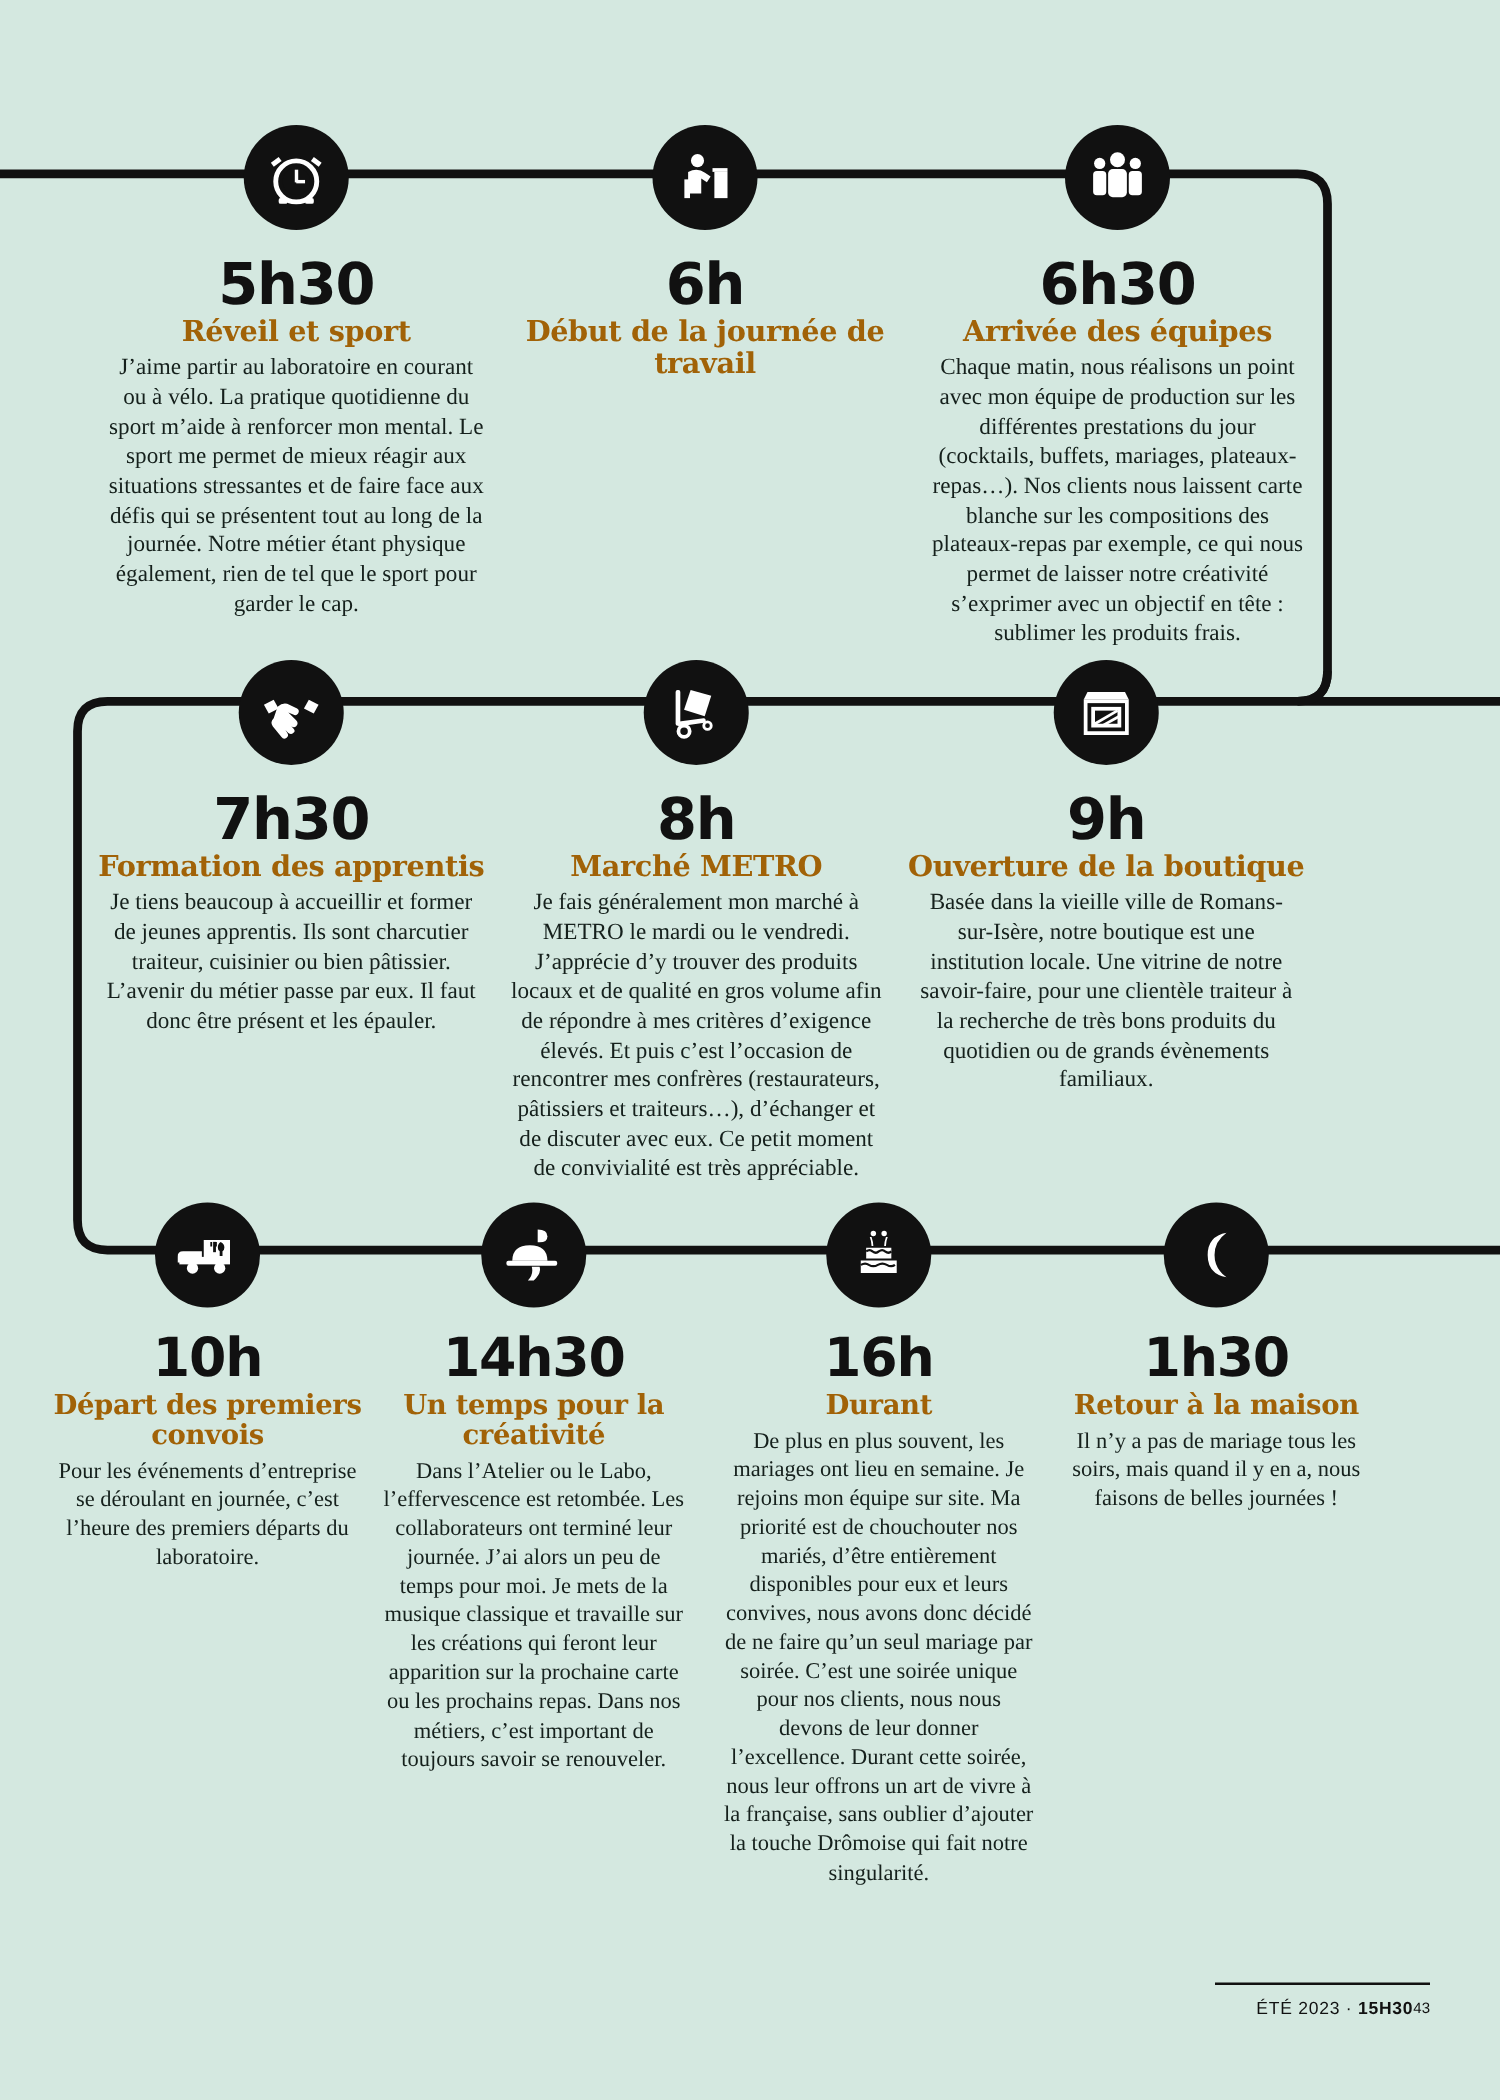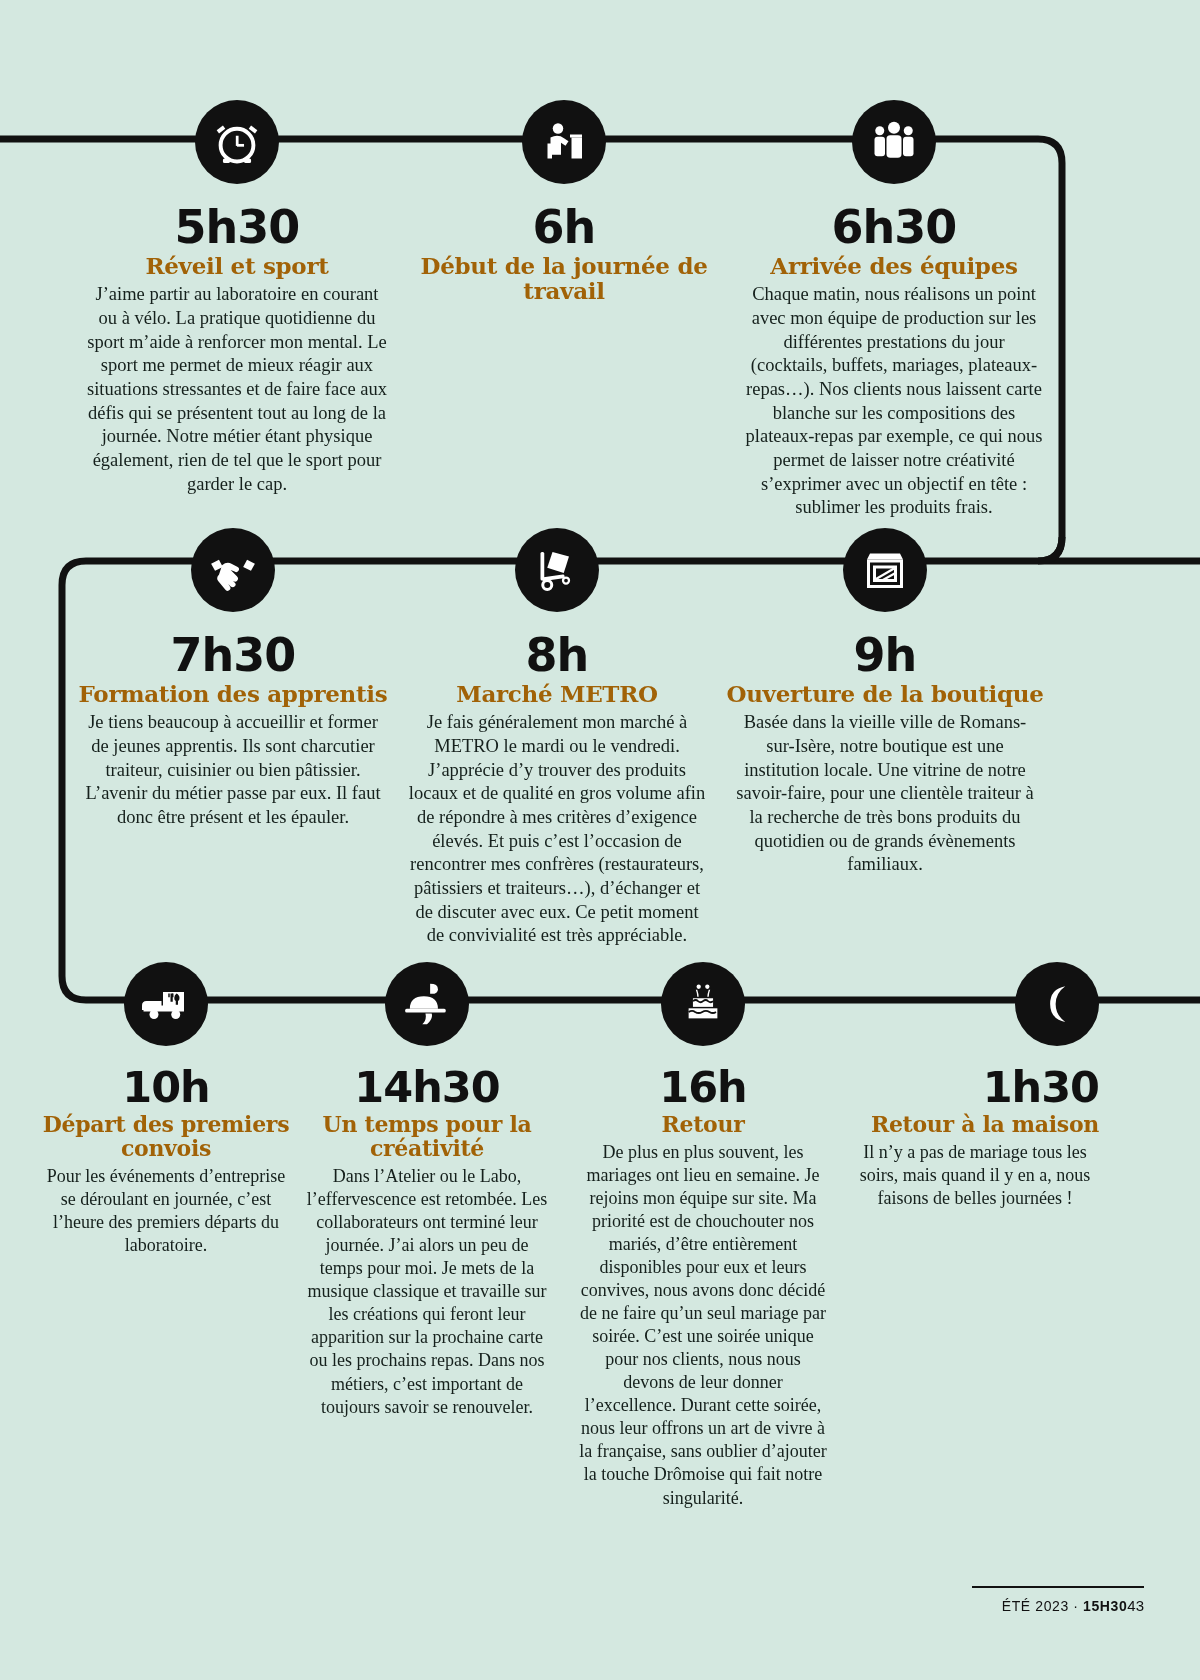--- a/index.html
+++ b/index.html
@@ -92,21 +92,21 @@
   #row2 .col-b { margin-left: -6px; }
   #row2 .col-c { margin-left: -2px; }
   #row2 .body { max-width: 305px; }
 
   
   #row3 { top: 962px; }
   #row3 .node { width: 252px; }
   #row3 .col-a { margin-left: 40px; }
   #row3 .col-b { margin-left: 9px; }
   #row3 .col-c { margin-left: 24px; }
-  #row3 .col-d { margin-left: 18px; align-items: flex-end; }
+  #row3 .col-d { margin-left: 18px; }
   #row3 .time { font-size: 43px; }
   #row3 .subtitle { font-size: 22px; }
   #row3 .body { max-width: 248px; font-size: 18px; }
 
   
   .footer {
     position: absolute;
     right: 56px;
     bottom: 66px;
     display: flex;
@@ -122,21 +122,21 @@
   }
   .footer-issue {
     font-family: "Liberation Sans", sans-serif;
     font-size: 14px;
     letter-spacing: 0.6px;
     color: #111111;
   }
   .footer-issue b { font-weight: bold; }
   .footer-page {
     font-family: "Liberation Sans", sans-serif;
-    font-size: 15px;
+    font-size: 12px;
     color: #111111;
   }
 </style>
 </head>
 <body>
 
 <div class="page">
 
   <svg class="rail" viewBox="0 0 1200 1680" width="1200" height="1680">
 
@@ -283,21 +283,21 @@
             <circle cx="38" cy="8" r="3"></circle>
           <path d="M24 12 q2 6 2 10 h-2 q0-5 -2-10z"></path>
           <path d="M40 12 q-2 6 -2 10 h2 q0-5 2-10z"></path>
           <path d="M18 24 h28 v12 h-28z"></path>
           <path d="M12 38 h40 v14 h-40z"></path>
           <path d="M18 28 q4-3 7 0 q4 3 7 0 q4-3 7 0 q4 3 7 0" fill="none" stroke="#111111" stroke-width="2.5"></path>
           <path d="M12 43 q5-3 9 0 q5 3 10 0 q5-3 10 0 q5 3 9 0" fill="none" stroke="#111111" stroke-width="2.5"></path>
         </svg>
       </div>
       <div class="time">16h</div>
-      <div class="subtitle">Retour</div>
+      <div class="subtitle">Durant</div>
       <div class="body">De plus en plus souvent, les mariages ont lieu en semaine. Je rejoins mon équipe sur site. Ma priorité est de chouchouter nos mariés, d’être entièrement disponibles pour eux et leurs convives, nous avons donc décidé de ne faire qu’un seul mariage par soirée. C’est une soirée unique pour nos clients, nous nous devons de leur donner l’excellence. Durant cette soirée, nous leur offrons un art de vivre à la française, sans oublier d’ajouter la touche Drômoise qui fait notre singularité.</div>
     </div>
 
     <div class="node col-d">
       <div class="badge">
         <svg width="44" height="44" viewBox="0 0 64 64" fill="#ffffff">
           <path d="M44 6 q-22 4 -22 26 q0 22 22 26 q-14 -10 -14 -26 q0 -16 14 -26z"></path>
         </svg>
       </div>
       <div class="time">1h30</div>

